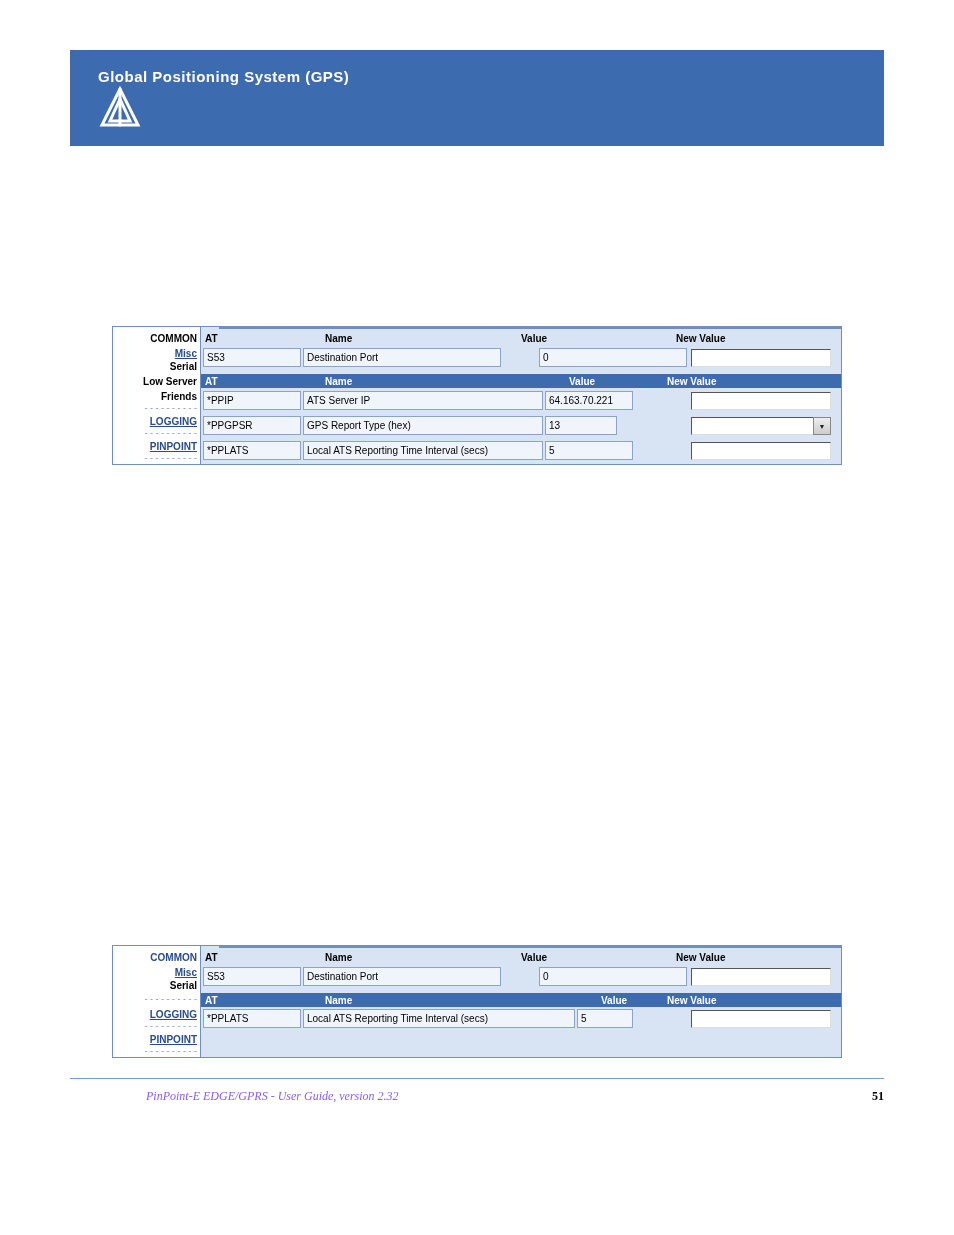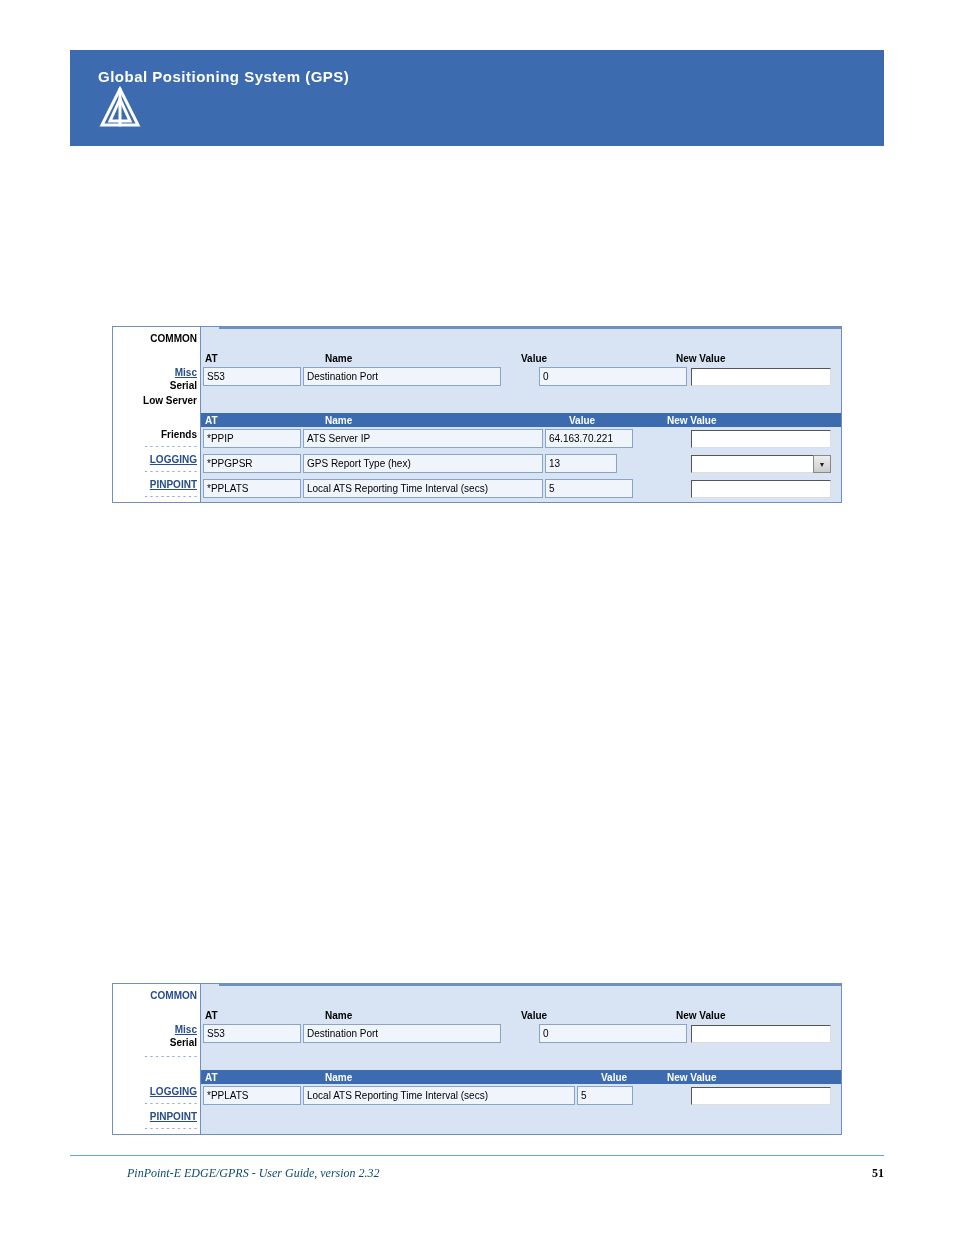--- a/index.html
+++ b/index.html
@@ -83,21 +83,20 @@
     padding: 0;
   }
   .hd-row {
     display: flex;
     align-items: center;
     background: #d8e4f4;
     font-weight: bold;
     font-size: 10px;
     padding: 2px 0 1px 4px;
     color: #000;
-    margin-top: 20px;
   }
   .hd-row.dark {
     background: #3c6bb0;
     color: #fff;
   }
   .data-row {
     display: flex;
     align-items: flex-end;
     padding: 2px 2px 2px 2px;
     gap: 2px;
@@ -163,22 +162,22 @@
     margin-top: 20px;
     padding-top: 10px;
     display: flex;
     justify-content: space-between;
     align-items: baseline;
     font-size: 12px;
   }
   .footer-line .ftitle {
     font-style: italic;
     font-family: Georgia, 'Times New Roman', serif;
-    color: #0c4a6e;
-    margin-left: 57px;
+    color: #8b5cf6;
+    margin-left: 76px;
   }
   .footer-line .pno {
     font-weight: bold;
     font-family: Georgia, serif;
   }
   .spacer-big { height: 480px; }
 </style>
 </head>
 <body>
 

